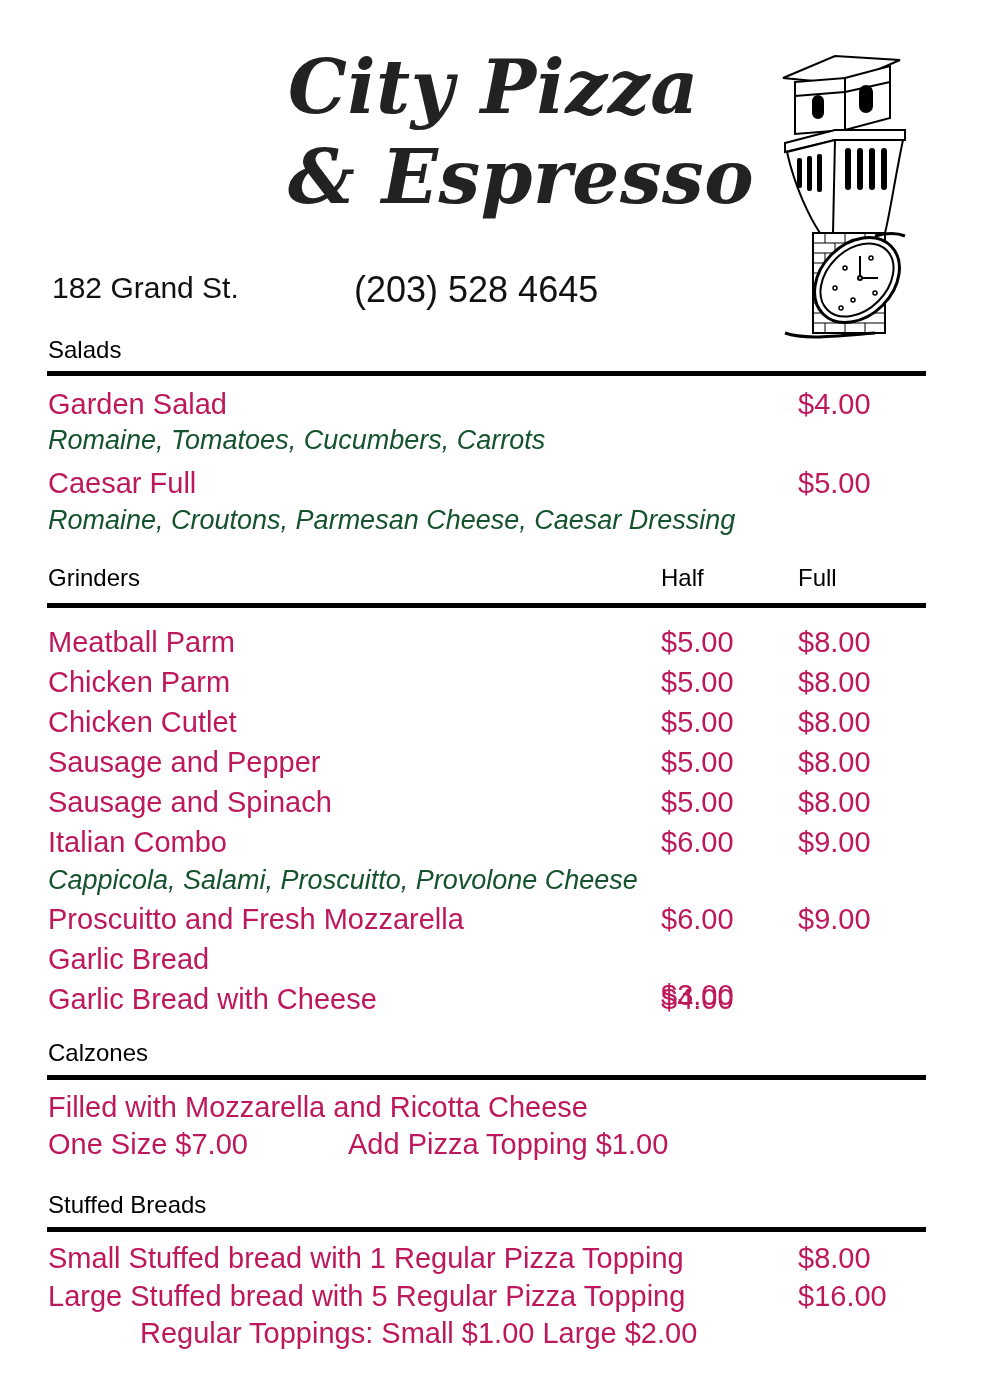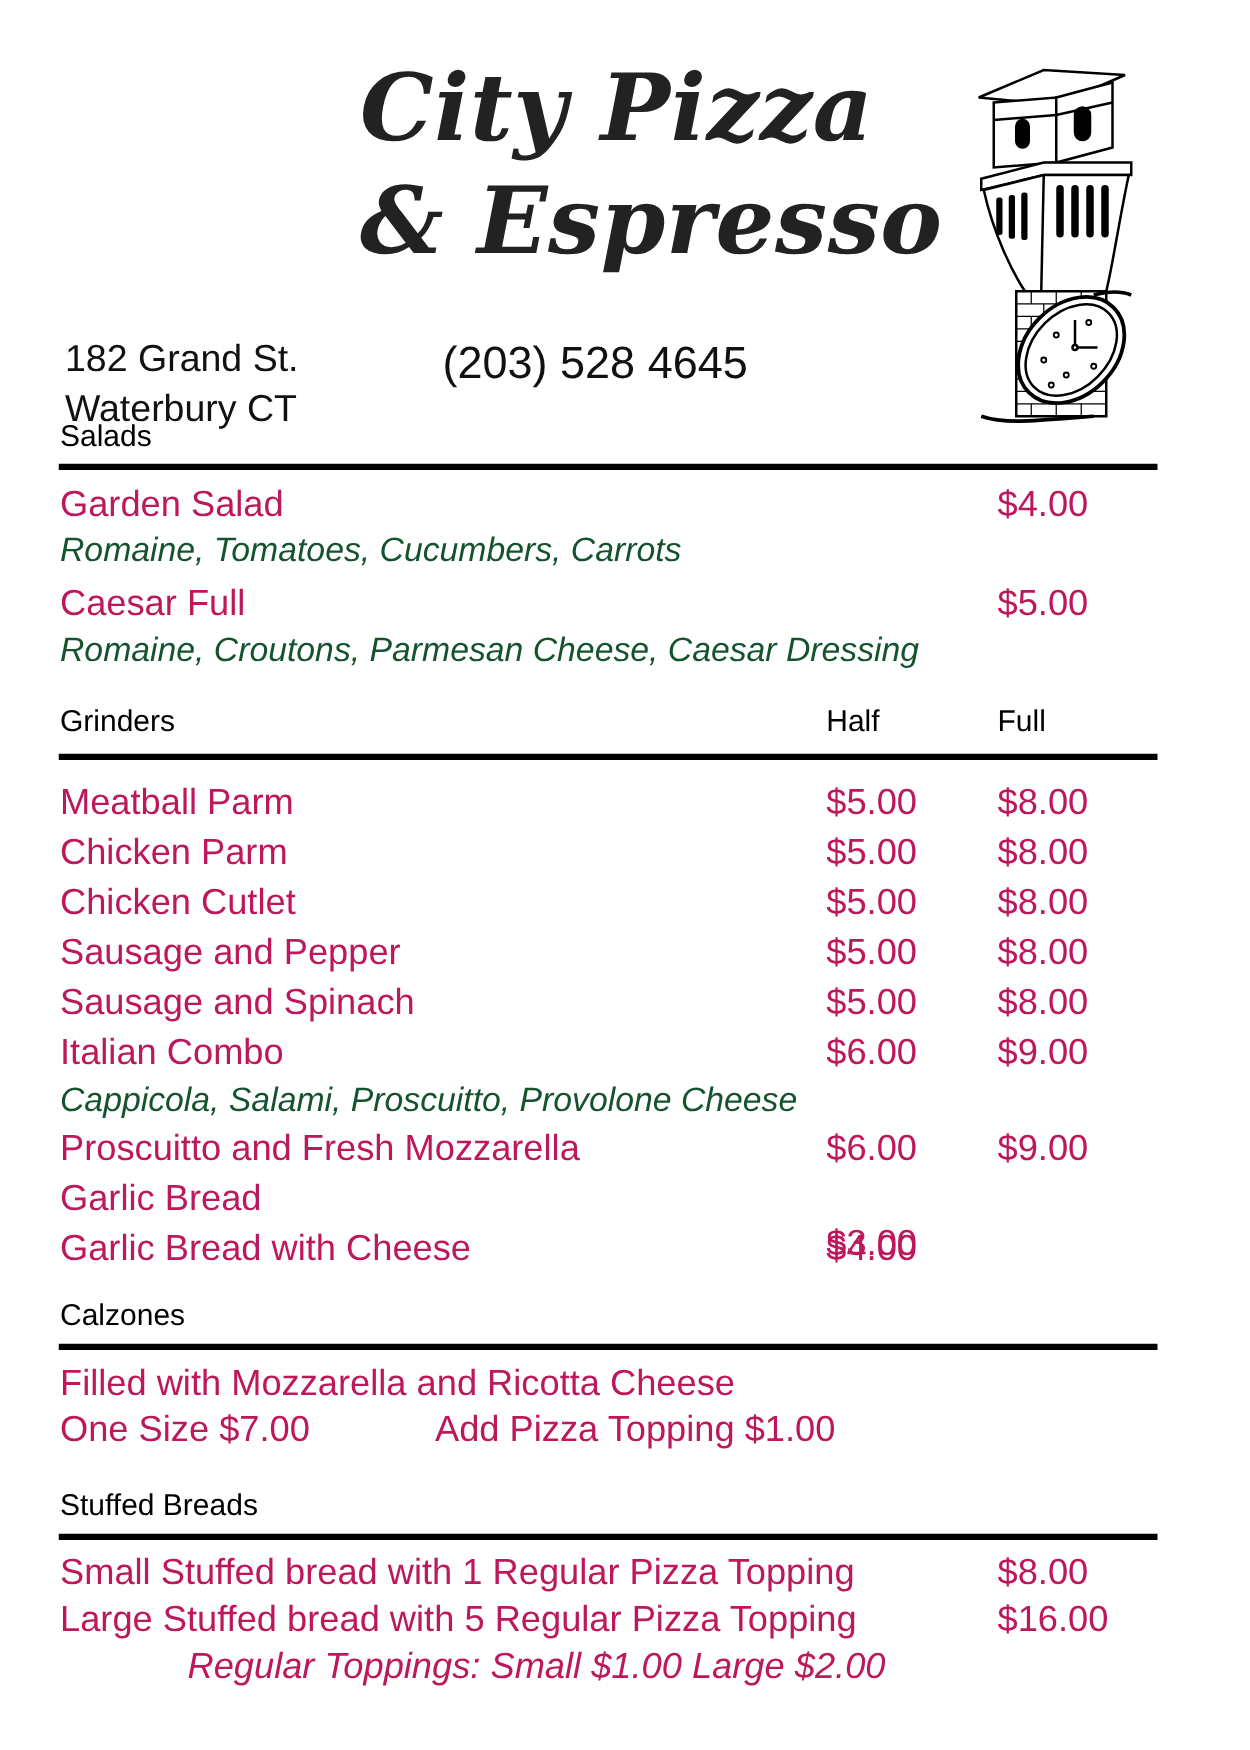--- a/index.html
+++ b/index.html
@@ -18,21 +18,20 @@
   .addr { font-size: 30px; line-height: 1.32; margin-top: 32px; }
 </style>
 </head>
 <body>
 
 <div class="abs title" style="left:288px; top:50px;">City Pizza</div>
 <div class="abs title" style="left:288px; top:140px;">&amp; Espresso</div>
 
 <div class="abs addr" style="left:52px; top:236px;">
   <div>182 Grand St.</div>
-  <div>Waterbury CT</div>
 </div>
 <div class="abs phone" style="left:354px; top:256px;margin-top:16px;">(203) 528 4645</div>
 
 <div class="abs" style="left:775px; top:48px; width:150px; height:300px;">
   <svg width="150" height="300" viewBox="0 0 150 300" fill="none" stroke="#000" stroke-width="2">
 
     <polygon points="8,30 60,8 125,12 70,36" fill="#fff"></polygon>
 
     <polygon points="20,34 70,30 70,82 20,86" fill="#fff"></polygon>
     <polygon points="70,30 115,18 115,70 70,82" fill="#fff"></polygon>
@@ -156,13 +155,13 @@
 <div class="abs txt" style="left:48px; top:1093px;">Filled with Mozzarella and Ricotta Cheese</div>
 <div class="abs txt" style="left:48px; top:1130px;">One Size $7.00</div>
 <div class="abs txt" style="left:348px; top:1130px;">Add Pizza Topping $1.00</div>
 
 <div class="abs section-title" style="left:48px; top:1193px;">Stuffed Breads</div>
 <div class="rule" style="top:1227px;"></div>
 <div class="abs txt" style="left:48px; top:1244px;">Small Stuffed bread with 1 Regular Pizza Topping</div>
 <div class="abs txt" style="left:798px; top:1244px;">$8.00</div>
 <div class="abs txt" style="left:48px; top:1282px;">Large Stuffed bread with 5 Regular Pizza Topping</div>
 <div class="abs txt" style="left:798px; top:1282px;">$16.00</div>
-<div class="abs txt" style="left:150px; top:1319px;font-style:italic;">Regular Toppings: Small $1.00 Large $2.00</div>
+<div class="abs txt" style="left:140px; top:1319px;">Regular Toppings: Small $1.00 Large $2.00</div>
 
 </body></html>

